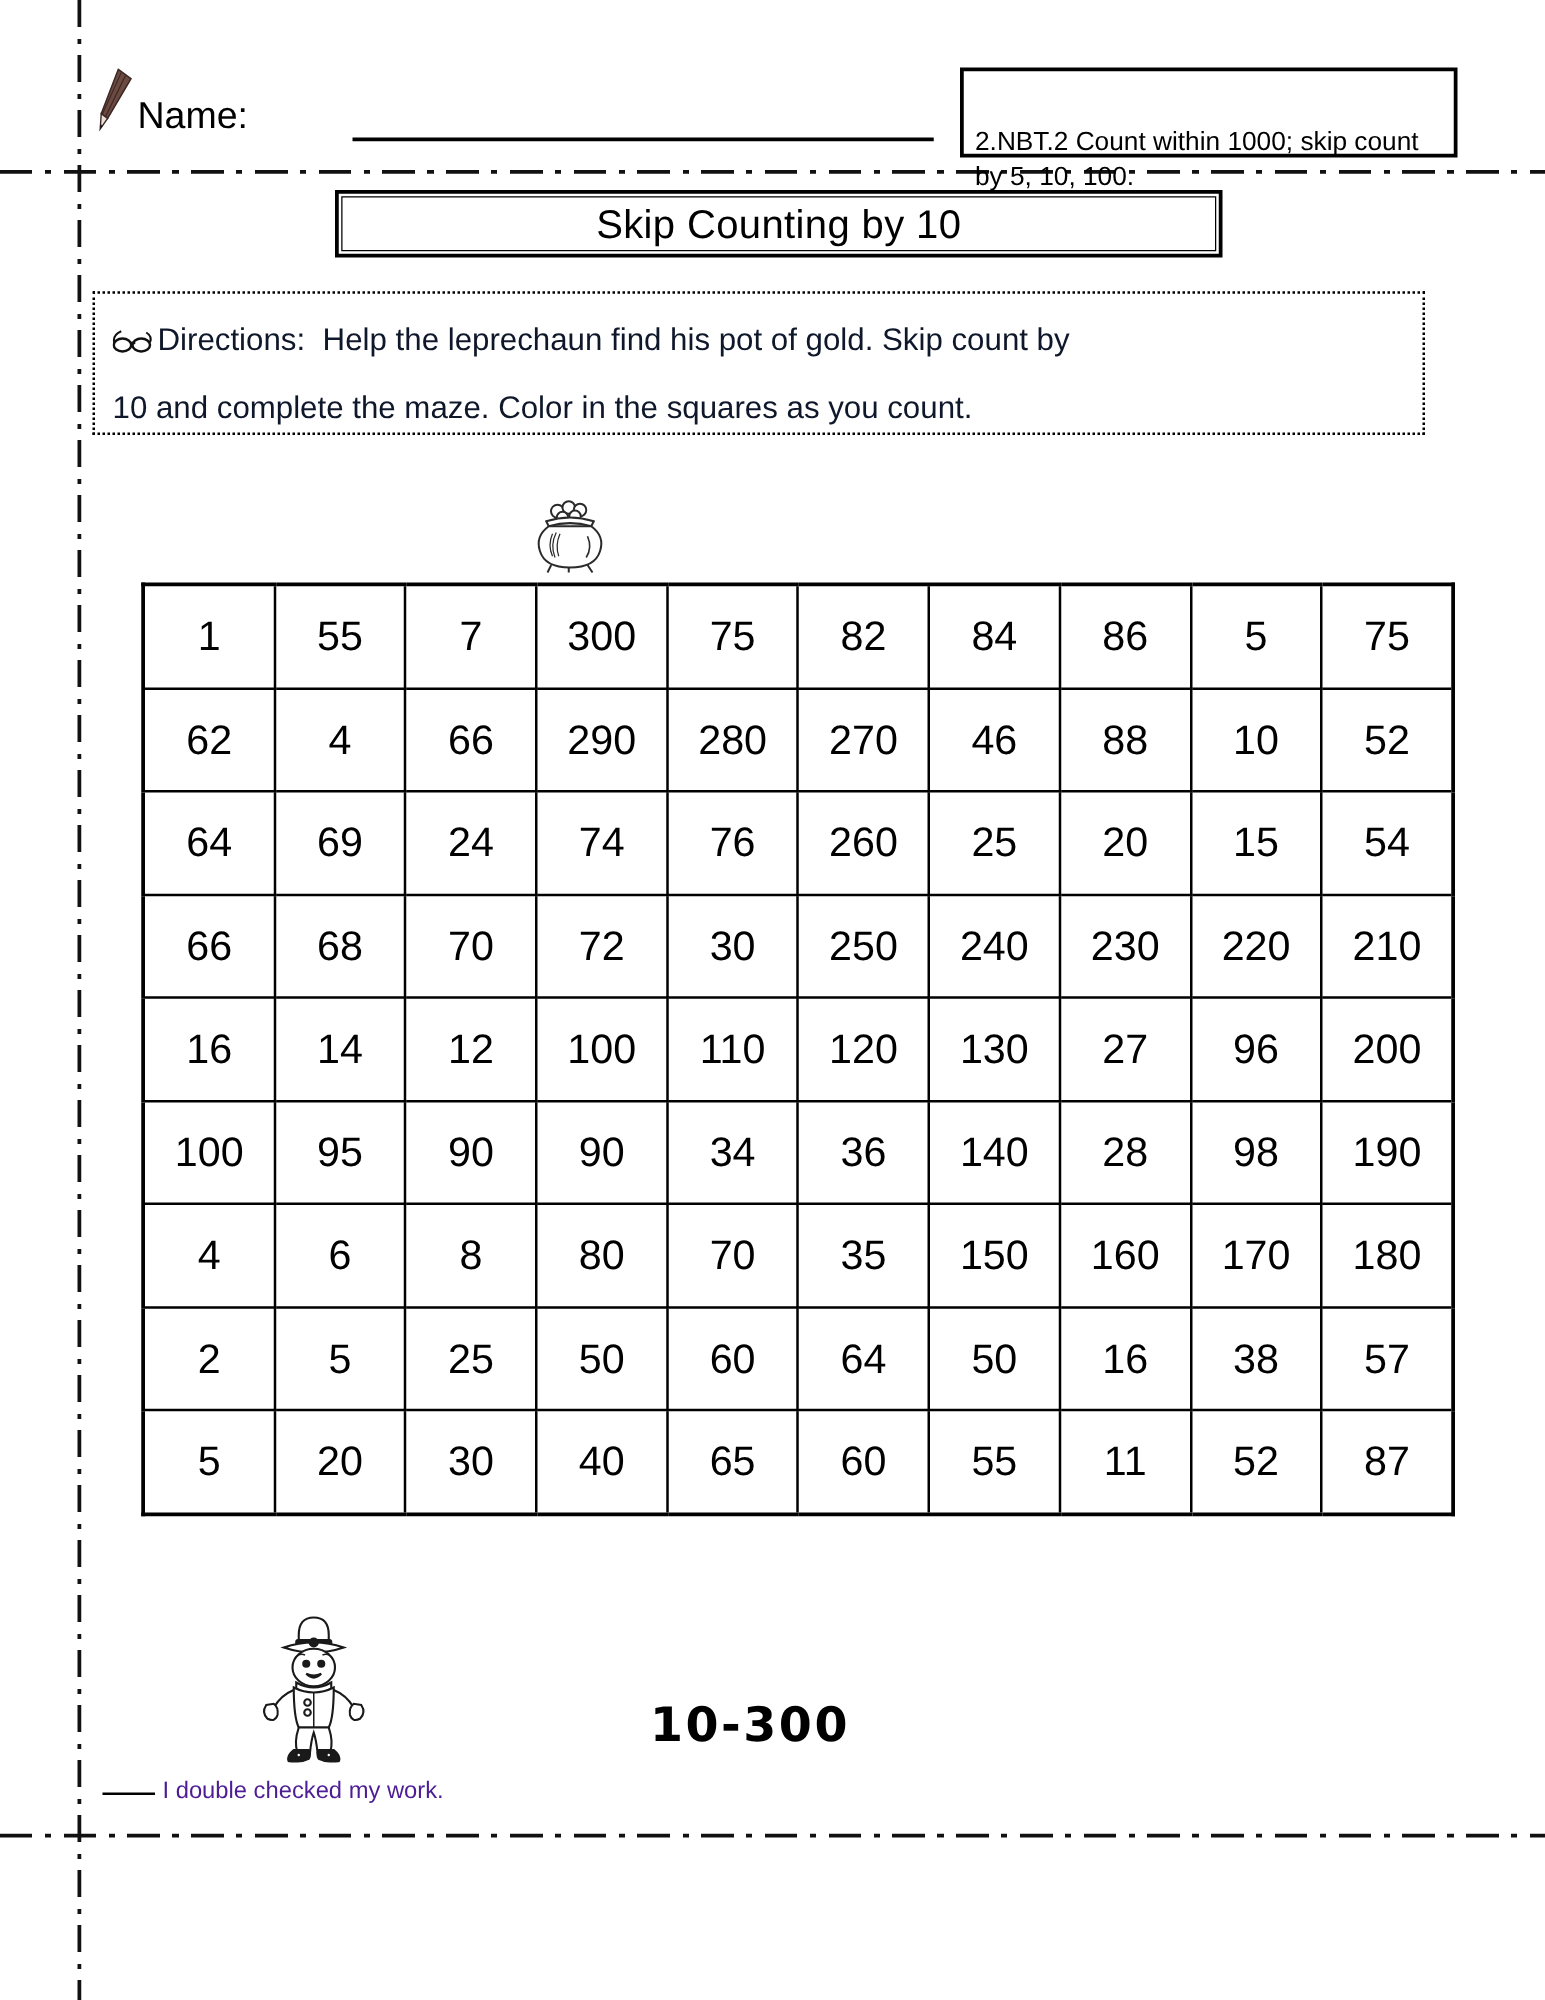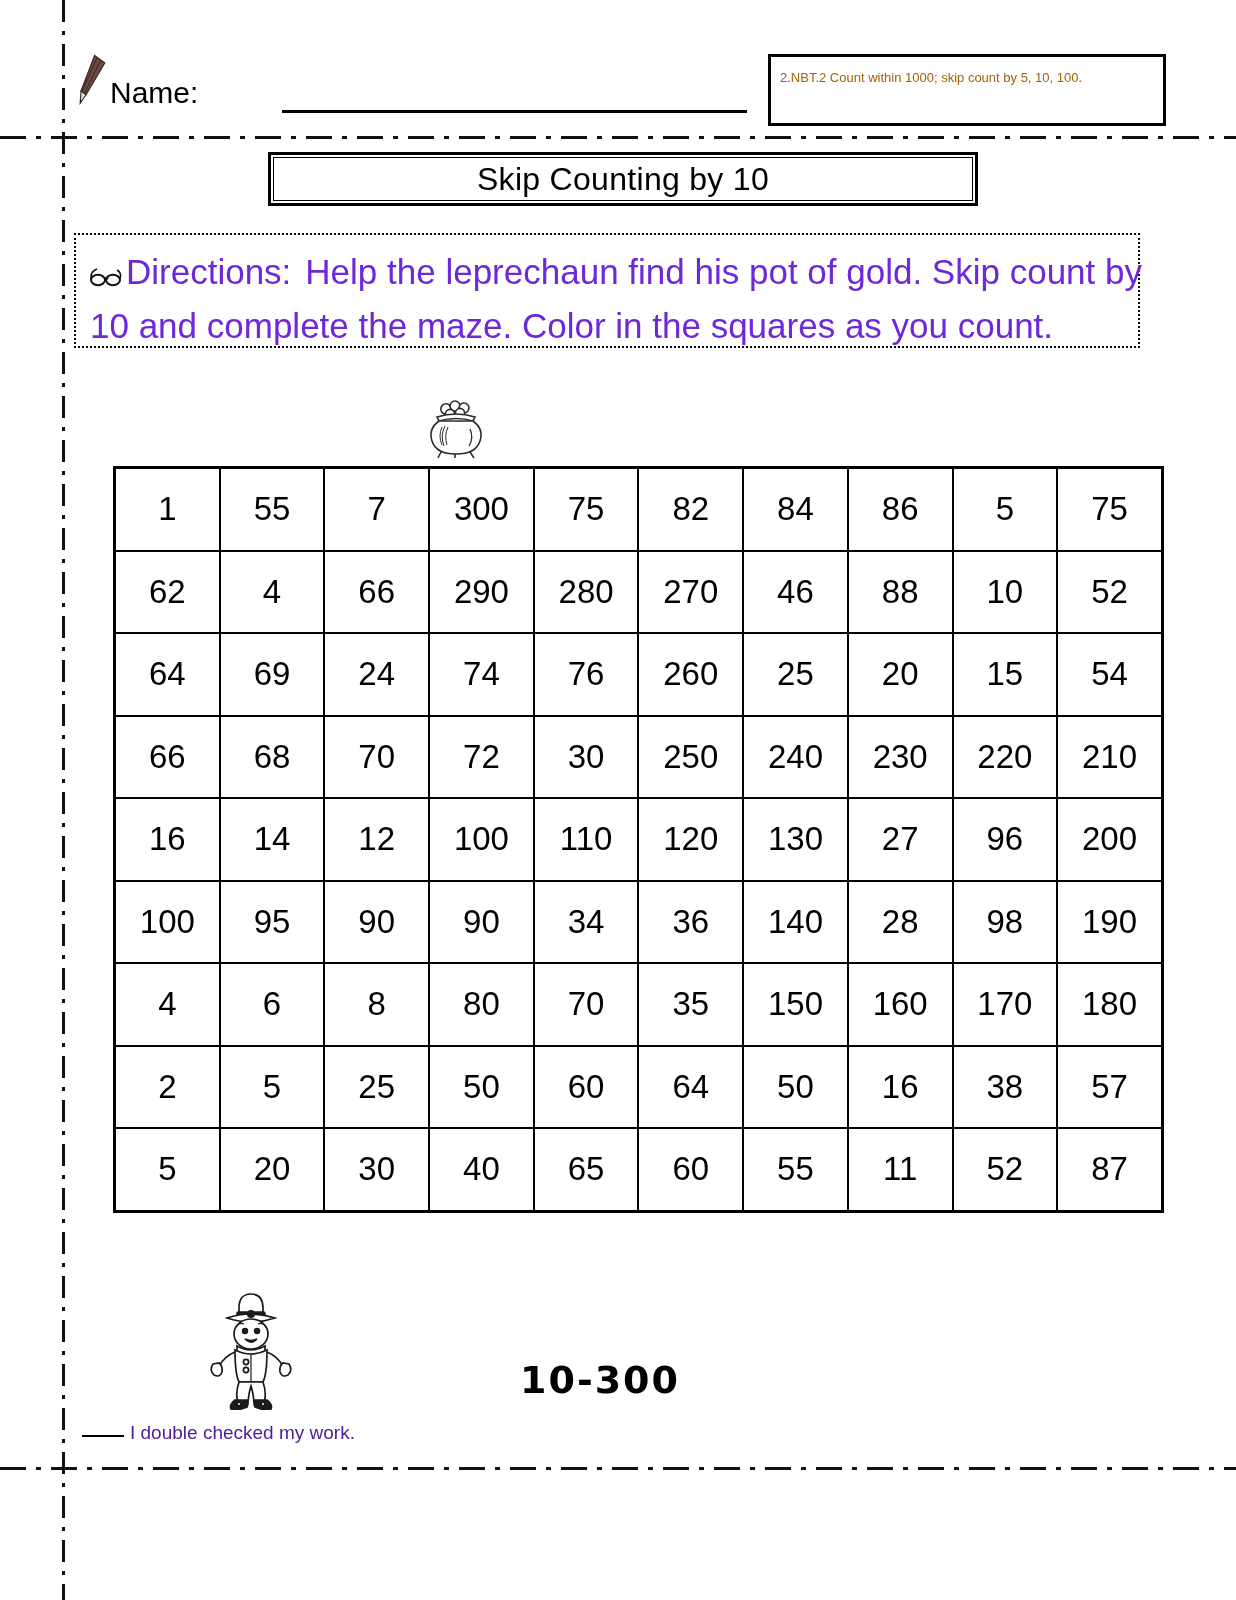--- a/index.html
+++ b/index.html
@@ -88,23 +88,24 @@
     position: absolute;
     left: 768px;
     top: 54px;
     width: 398px;
     height: 72px;
     border: 3px solid #000;
     box-sizing: border-box;
     padding: 7px 8px 0 9px;
   }
   .standard-text {
-    font-size: 13px;
+    font-size: 21px;
     line-height: 28px;
-    color: #a16207;
+    color: #000000;
+    margin-top: 36px;
   }
 
   
   .title-box {
     position: absolute;
     left: 268px;
     top: 152px;
     width: 710px;
     height: 54px;
     border: 3px solid #000;
@@ -131,23 +132,23 @@
     position: absolute;
     left: 74px;
     top: 233px;
     width: 1066px;
     height: 115px;
     border: 2px dotted #000;
     box-sizing: border-box;
     padding: 10px 12px 0 14px;
   }
   .directions-line {
-    font-size: 35px;
+    font-size: 25px;
     line-height: 54px;
-    color: #6d28d9;
+    color: #0f172a;
     white-space: nowrap;
   }
   .glasses-icon {
     display: inline-block;
     vertical-align: -3px;
     margin-right: 2px;
     width: 34px;
     height: 20px;
   }
   .dir-gap { display: inline-block; width: 14px; }

